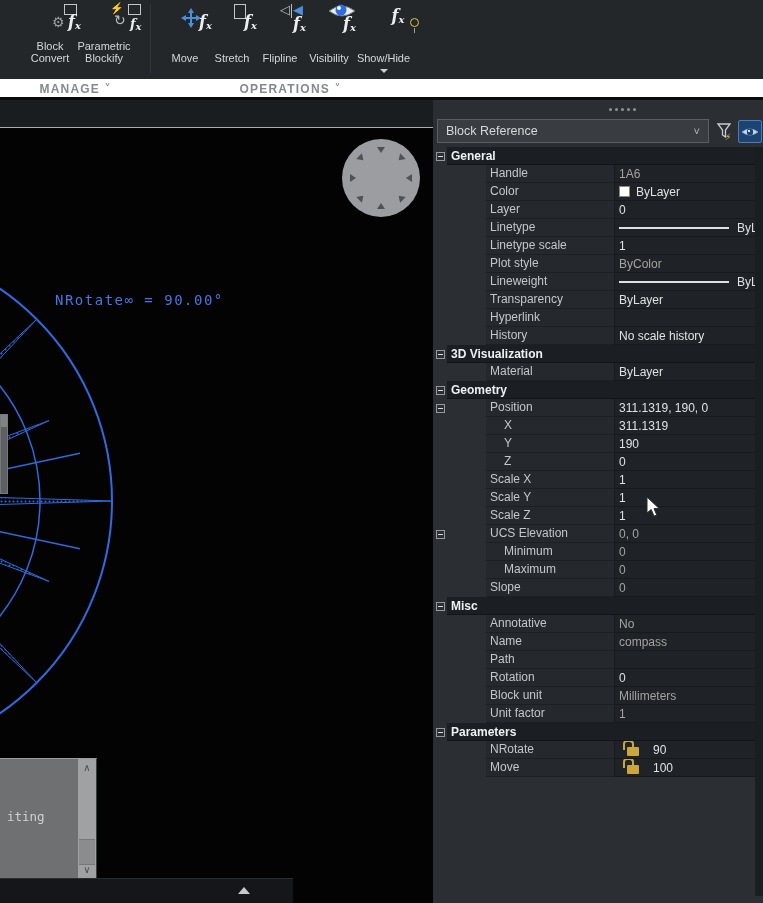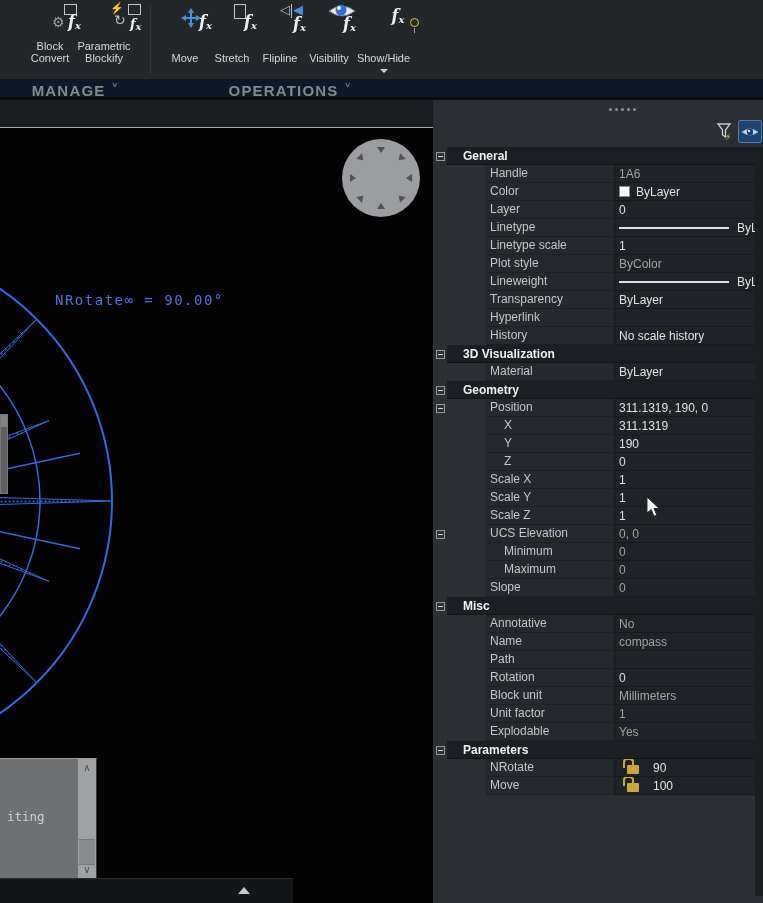--- a/index.html
+++ b/index.html
@@ -14,22 +14,22 @@
   .rbtn .ric { height:38px; display:flex; align-items:flex-end; justify-content:center; position:relative; }
   .rlabel { white-space:nowrap; }
   .fx { font-family:"DejaVu Serif", serif; font-style:italic; font-weight:bold;
         color:#eceef0; font-size:16px; line-height:16px; }
   .fx .sub { font-size:10px; font-style:italic; vertical-align:-2px; }
   .gear { color:#9aa0a5; font-size:14px; }
   .bolt { color:#e4c63e; font-size:11px; }
   .rotarrow { color:#b9bdc0; font-size:14px; }
   .sqicon { display:inline-block; width:13px; height:11px; border:1px solid #c3c6c9; }
   .vsep { position:absolute; top:4px; width:1px; height:70px; background:#33373c; }
-  #groupbar { left:0; top:79px; width:763px; height:18px; background:#0f172a;
-              color:#84898e; font-size:15px; font-weight:bold; letter-spacing:1.2px; }
+  #groupbar { left:0; top:79px; width:763px; height:18px; background:#ffffff;
+              color:#84898e; font-size:12px; font-weight:bold; letter-spacing:1.2px; }
   .gname { position:absolute; top:3px; text-align:center; }
   .chev { font-family:"DejaVu Sans", sans-serif; font-weight:normal; letter-spacing:0; color:#777c81; }
   #ribbonsep { left:0; top:97px; width:763px; height:3px; background:#0a0b0c; }
   #substrip { left:0; top:100px; width:433px; height:27px; background:#1a1d1f; }
   .ddtri { width:0; height:0; border-left:4px solid transparent; border-right:4px solid transparent;
            border-top:4px solid #cdd0d2; }
 
   
   #canvas { left:0; top:127px; width:433px; height:868px; background:#030303;
             border-top:1px solid #a9acae; overflow:hidden; }
@@ -65,21 +65,21 @@
                display:flex; align-items:center; justify-content:center; }
   #eyebtn { position:absolute; left:305px; top:20px; width:24px; height:23px; background:#1d4471;
             border:1px solid #4a7cb8; border-radius:2px; display:flex; align-items:center; justify-content:center; }
 
   #grid { position:absolute; left:0; top:47px; width:322px; }
   .grid-row { display:flex; height:18px; align-items:stretch; }
   .gutter { flex:0 0 14px; display:flex; align-items:center; justify-content:center; background:#2b2f33; }
   .mbox { width:9px; height:9px; border:1px solid #959a9f; display:flex; align-items:center; justify-content:center; }
   .mbox i { width:5px; height:1px; background:#d9dcde; }
   .section-label { flex:1; background:#1b1e22; color:#eef1f3; font-weight:bold; font-size:12px;
-                   line-height:18px; padding-left:16px; border-bottom:1px solid #121416; white-space:nowrap; }
+                   line-height:18px; padding-left:4px; border-bottom:1px solid #121416; white-space:nowrap; }
   .plabel { flex:0 0 129px; background:#25282c; color:#c3c7ca; font-size:12px; line-height:17px;
             padding-left:4px; border-bottom:1px solid #1d2023; border-right:1px solid #17191c; white-space:nowrap;margin-left:39px; }
   .plabel.indent { padding-left:18px; }
   .pvalue { flex:1; background:#1f2226; color:#dfe2e4; font-size:12px; border-bottom:1px solid #17191c;
             display:flex; align-items:center; padding-left:4px; white-space:nowrap; overflow:hidden; }
   .pvalue.dim .vtext { color:#a3a3a3; }
   .swatch { display:inline-block; width:11px; height:11px; border:1px solid #83878a; margin-right:6px; flex:0 0 auto; }
   .vline { display:inline-block; width:110px; height:2px; background:#dfe2e4; margin-right:8px; flex:0 0 auto; }
   .lock { position:relative; display:inline-block; width:12px; height:9px; background:#caa63c;
           border-radius:1px; margin:3px 14px 0 8px; flex:0 0 auto; }
@@ -258,20 +258,24 @@
 
 <div id="palette" class="abs">
   <div id="grip">
       <i></i>
       <i></i>
       <i></i>
       <i></i>
       <i></i>
     </div>
 
+  <div id="selector">
+    <span>Block Reference</span>
+    <span class="selchev">˅</span>
+  </div>
 
   <div id="filterbtn">
     <svg width="17" height="19">
       <path d="M2,2 H14 L9.5,8 V15 L6.5,13 V8 Z" fill="none" stroke="#c9ccd0" stroke-width="1.3"></path>
       <text x="9" y="18" font-size="9" fill="#e4c63e" font-family="DejaVu Sans">⚡</text>
     </svg>
   </div>
   <div id="eyebtn">
     <svg width="18" height="12">
       <path d="M1,6 Q9,0 17,6 Q9,12 1,6 Z" fill="#cfe0f2" stroke="#7fa8d6"></path>
@@ -514,27 +518,20 @@
         </div>
       </div>
       <div class="grid-row">
         <div class="gutter"></div>
         <div class="plabel">Unit factor</div>
         <div class="pvalue dim">
           <span class="vtext">1</span>
         </div>
       </div>
       <div class="grid-row">
-        <div class="gutter"></div>
-        <div class="plabel">Explodable</div>
-        <div class="pvalue dim">
-          <span class="vtext">Yes</span>
-        </div>
-      </div>
-      <div class="grid-row">
         <div class="gutter">
           <span class="mbox">
             <i></i>
           </span>
         </div>
         <div class="section-label">Parameters</div>
       </div>
       <div class="grid-row">
         <div class="gutter"></div>
         <div class="plabel">NRotate</div>

